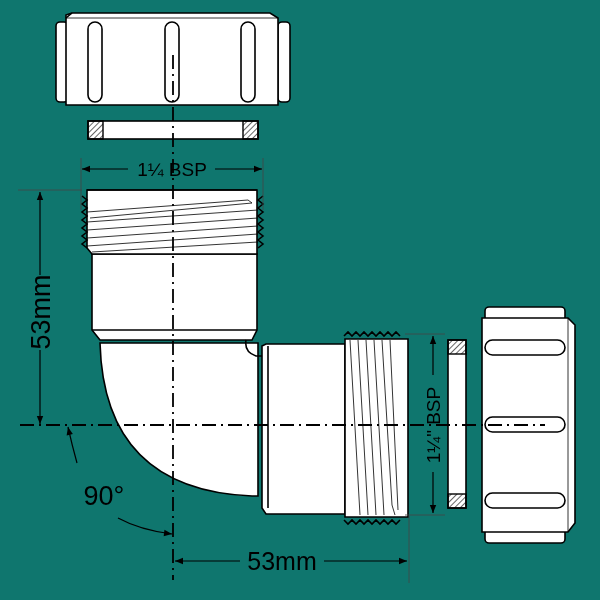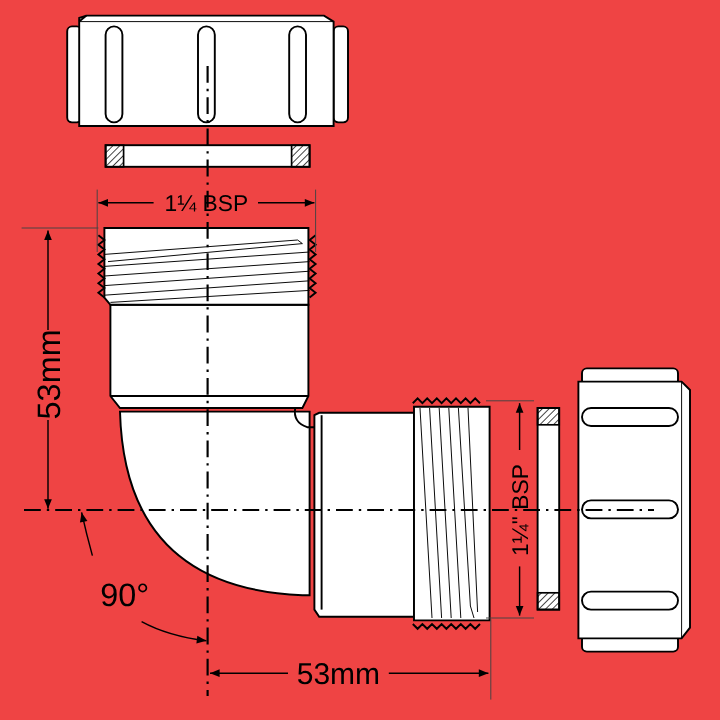--- a/index.html
+++ b/index.html
@@ -1,16 +1,16 @@
 <!DOCTYPE html>
 <html><head>
   <meta charset="utf-8">
   <style>
     html, body { margin: 0; padding: 0; background: #ffffff; }
-    #canvas { position: relative; width: 600px; height: 600px; background: #ef4444; overflow: hidden; }
+    #canvas { position: relative; width: 600px; height: 600px; background: #0f766e; overflow: hidden; }
     svg { position: absolute; left: 0; top: 0; }
     .dim-text { font-family: "Liberation Sans", sans-serif; fill: #000000; }
     .ln { stroke: #000; fill: none; stroke-width: 1.6; }
     .thin { stroke: #000; fill: none; stroke-width: 0.8; }
     .fillw { fill: #fff; stroke: #000; stroke-width: 1.6; }
     .center { stroke: #000; stroke-width: 1.8; fill: none; stroke-dasharray: 14 5 2 5; }
     .ext { stroke: #444; stroke-width: 0.8; fill: none; }
     .dimline { stroke: #000; stroke-width: 1.2; fill: none; }
   </style>
 </head>

